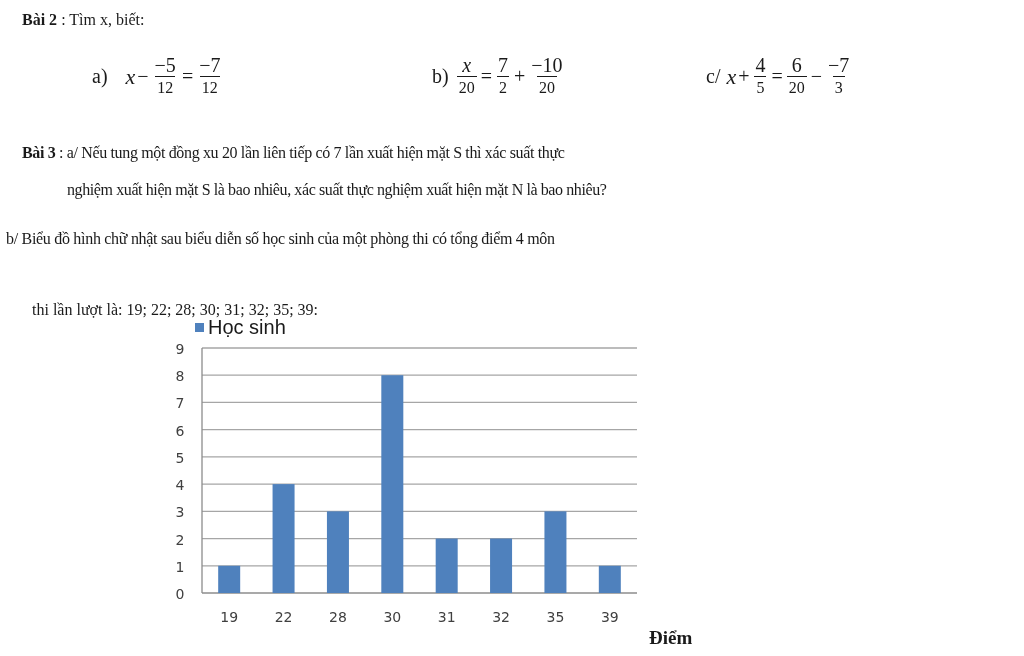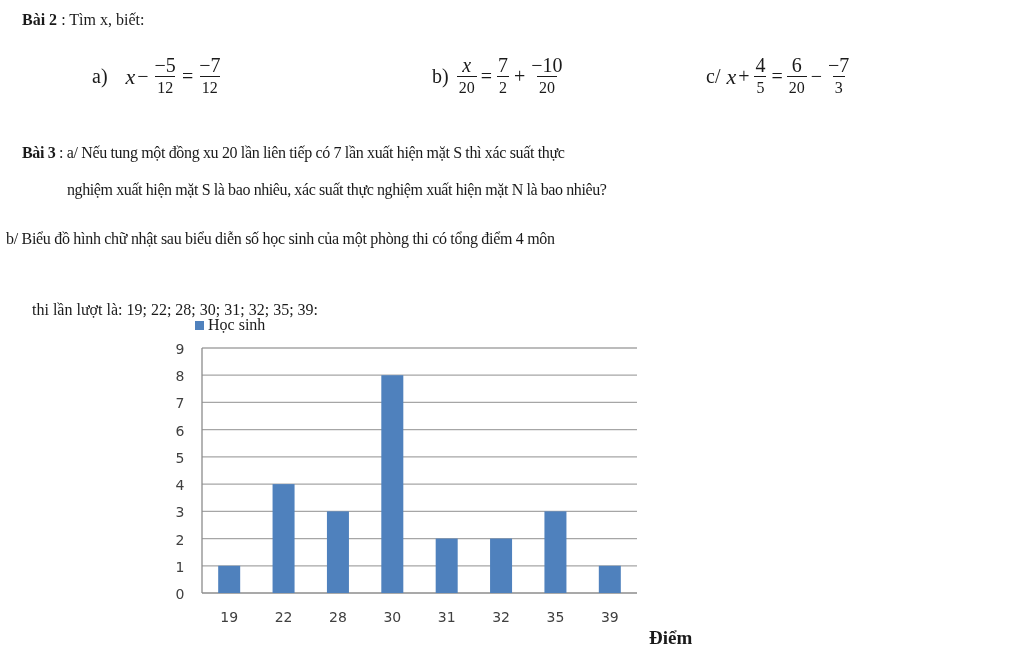--- a/index.html
+++ b/index.html
@@ -120,16 +120,16 @@
       <text x="501.0625" y="622" text-anchor="middle" font-size="14" fill="#404040" font-family="DejaVu Sans, Liberation Sans, sans-serif">32</text>
       <rect x="544.4375" y="511.33333333333337" width="22" height="81.66666666666666" fill="#4f81bd"></rect>
       <text x="555.4375" y="622" text-anchor="middle" font-size="14" fill="#404040" font-family="DejaVu Sans, Liberation Sans, sans-serif">35</text>
       <rect x="598.8125" y="565.7777777777778" width="22" height="27.22222222222222" fill="#4f81bd"></rect>
       <text x="609.8125" y="622" text-anchor="middle" font-size="14" fill="#404040" font-family="DejaVu Sans, Liberation Sans, sans-serif">39</text>
     </svg>
 </div>
 
 <div class="abs" style="left:195px; top:316px; display:flex; align-items:center;">
   <span style="display:inline-block; width:9px; height:9px; background:#4f81bd; margin-right:4px;"></span>
-  <span style="font-size:16px; font-family:Liberation Serif, serif; color:#1a1a1a;">Học sinh</span>
+  <span style="font-size:20px; font-family:Liberation Sans, sans-serif; color:#1a1a1a;">Học sinh</span>
 </div>
 
 <div class="abs" style="left:649px; top:627px; font-size:19px; font-weight:bold; font-family:'Liberation Serif',serif;">Điểm</div>
 
 </body></html>

